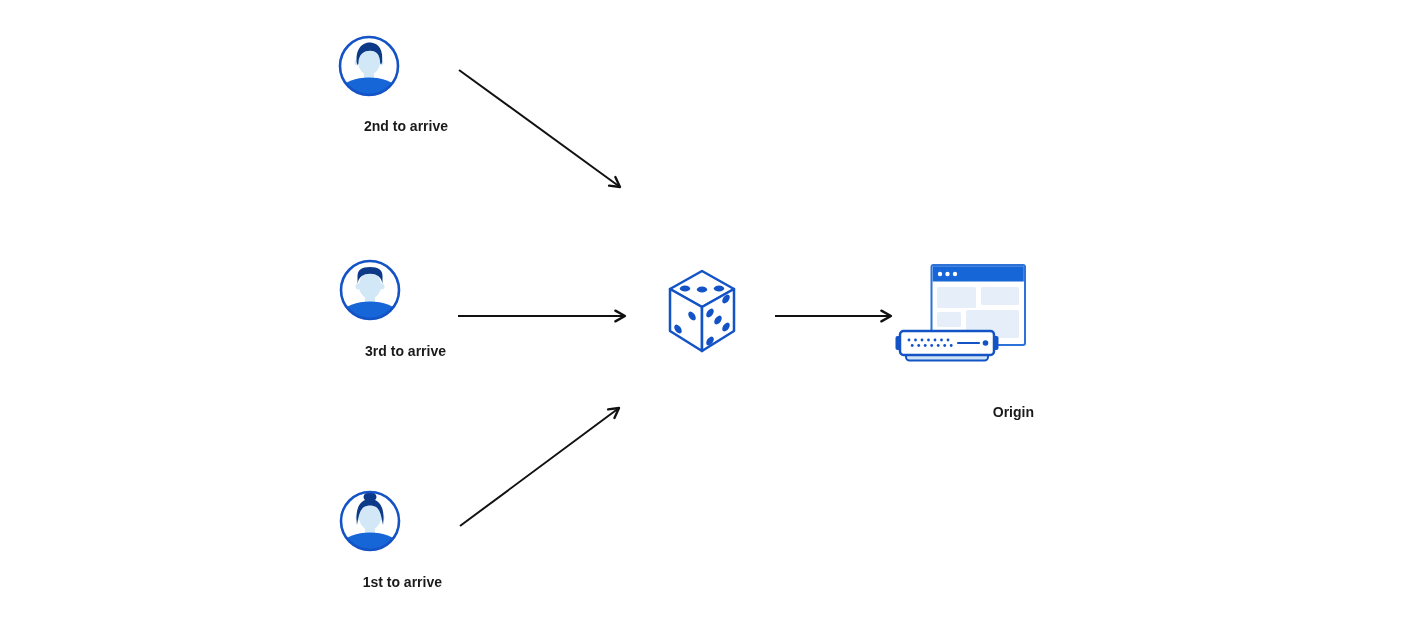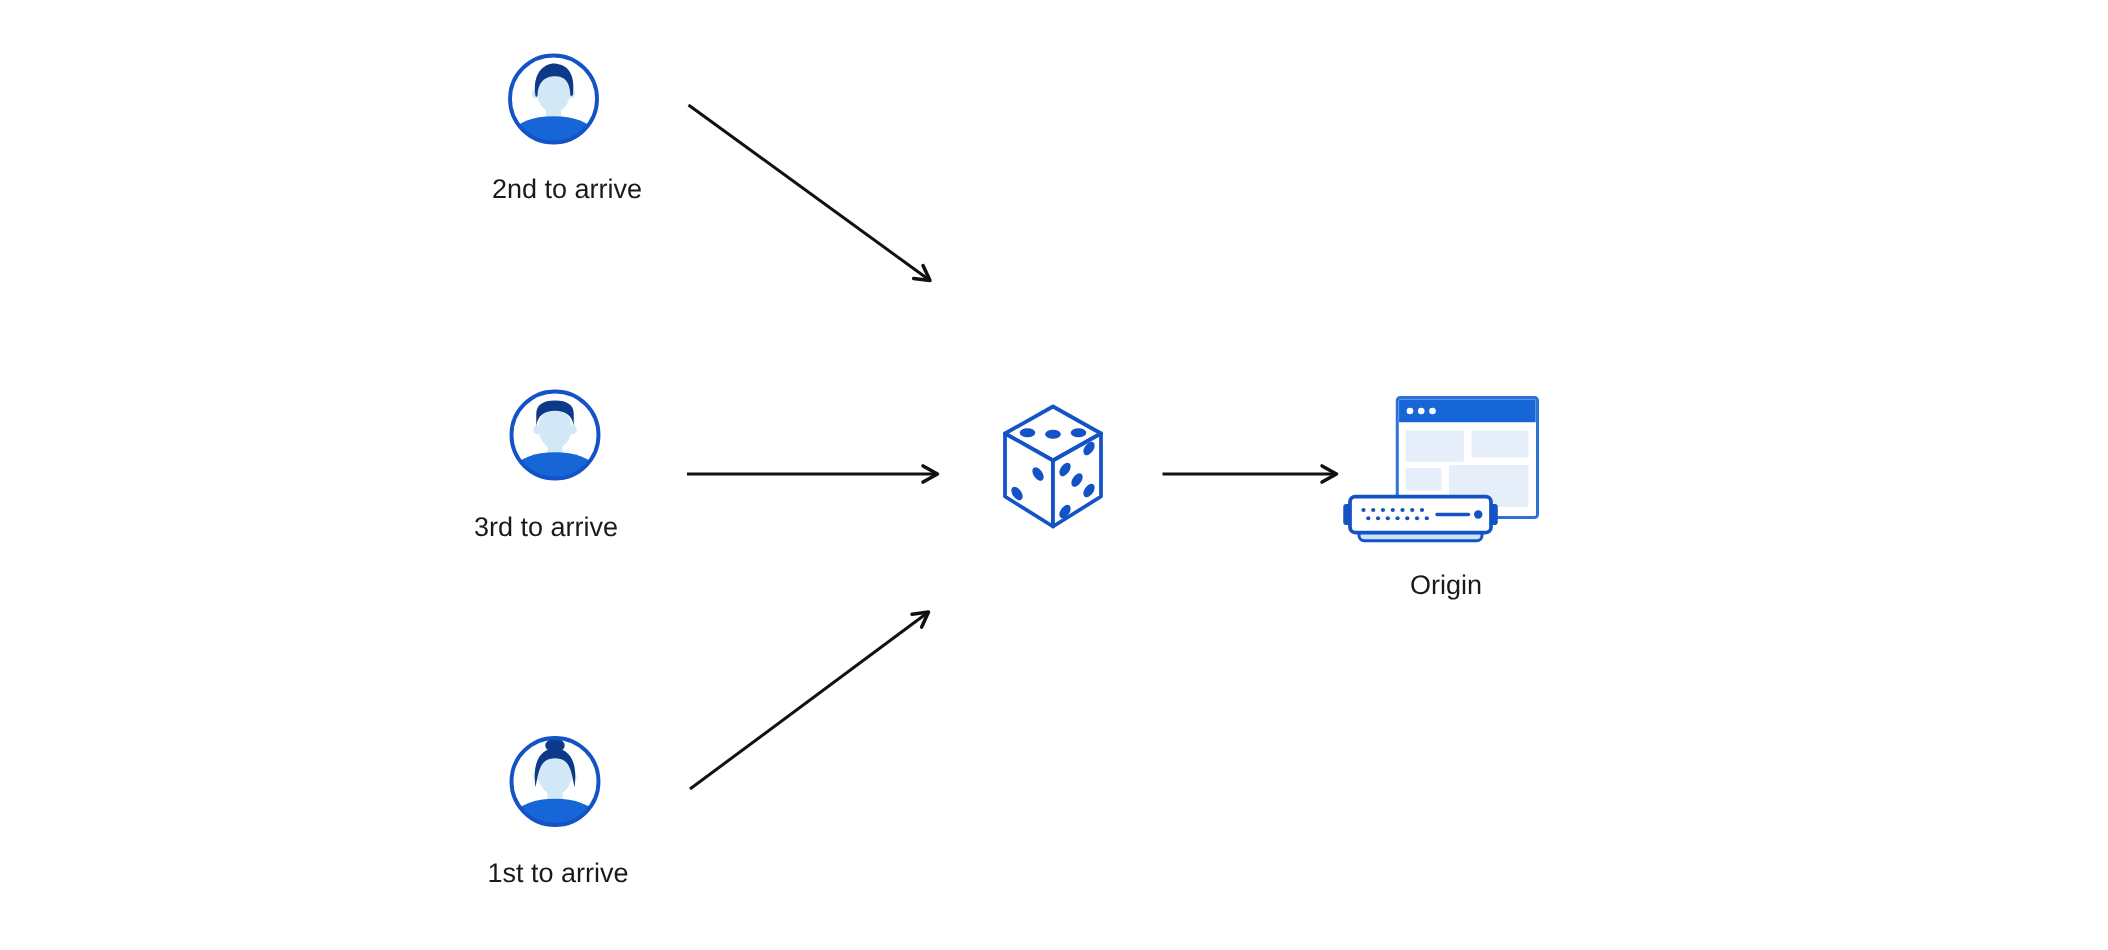--- a/index.html
+++ b/index.html
@@ -19,25 +19,26 @@
   .canvas{
     position:relative;
     width:1405px;height:633px;
     background:#ffffff;
     overflow:hidden;
   }
   .abs{position:absolute;}
   .node-label{
     position:absolute;
     width:140px;
-    text-align:center;
-    font-size:18px;
+    text-align:right;
+    font-size:14px;
     color:var(--text-color);
     line-height:22px;
     white-space:nowrap;
+    font-weight:bold;
   }
   svg{display:block;}
   
   .ring{fill:none;stroke:var(--stroke-blue);stroke-width:2.6;}
   .face{fill:var(--face-blue);}
   .hair{fill:var(--dark-navy);}
   .shirt{fill:var(--primary-blue);}
   .cube-face{fill:#ffffff;stroke:var(--stroke-blue);stroke-width:2.5;stroke-linejoin:round;}
   .pip{fill:var(--stroke-blue);}
   .win-frame{fill:#ffffff;stroke:var(--window-border-blue);stroke-width:2;}
@@ -100,21 +101,21 @@
       <circle class="face" cx="20.5" cy="28.5" r="3"></circle>
       <circle class="face" cx="43.5" cy="28.5" r="3"></circle>
       <rect class="face" x="27" y="30" width="10" height="16"></rect>
       <path class="shirt" d="M0,64 C2,50 14,43.5 32,43.5 C50,43.5 62,50 64,64 Z"></path>
       <ellipse class="face" cx="32" cy="27.5" rx="11" ry="13.5"></ellipse>
       <path class="hair" d="M19.5,26 L19.5,18 Q19.5,9 32,9 Q44.5,9 44.5,18 L44.5,26
         C43.5,19 39,15.8 32,15.8 C25,15.8 20.5,19 19.5,26 Z"></path>
     </g>
     <circle class="ring" cx="32" cy="32" r="29"></circle>
   </svg>
-  <div class="node-label" style="left:294px;top:340px">3rd to arrive</div>
+  <div class="node-label" style="left:306px;top:340px">3rd to arrive</div>
 
   <svg class="abs" style="left:338px;top:489px" width="64" height="64" viewBox="0 0 64 64">
     <defs>
         <clipPath id="c3">
           <circle cx="32" cy="32" r="28.6"></circle>
         </clipPath>
       </defs>
     <g clip-path="url(#c3)">
       <rect width="64" height="64" fill="#ffffff"></rect>
       <circle class="face" cx="20.5" cy="28.5" r="3"></circle>
@@ -178,15 +179,15 @@
         <circle class="srv-pip" cx="24.7" cy="82.5" r="1.4"></circle>
       <circle class="srv-pip" cx="31.2" cy="82.5" r="1.4"></circle>
         <circle class="srv-pip" cx="37.7" cy="82.5" r="1.4"></circle>
       <circle class="srv-pip" cx="44.2" cy="82.5" r="1.4"></circle>
         <circle class="srv-pip" cx="50.7" cy="82.5" r="1.4"></circle>
       <circle class="srv-pip" cx="57.2" cy="82.5" r="1.4"></circle>
     </g>
     <line class="srv-line" x1="64" y1="80" x2="85" y2="80"></line>
     <circle class="srv-pip" cx="91.5" cy="80" r="2.8"></circle>
   </svg>
-  <div class="node-label" style="left:894px;top:379px">Origin</div>
+  <div class="node-label" style="left:894px;top:401px">Origin</div>
 
 </div>
 
 </body></html>

